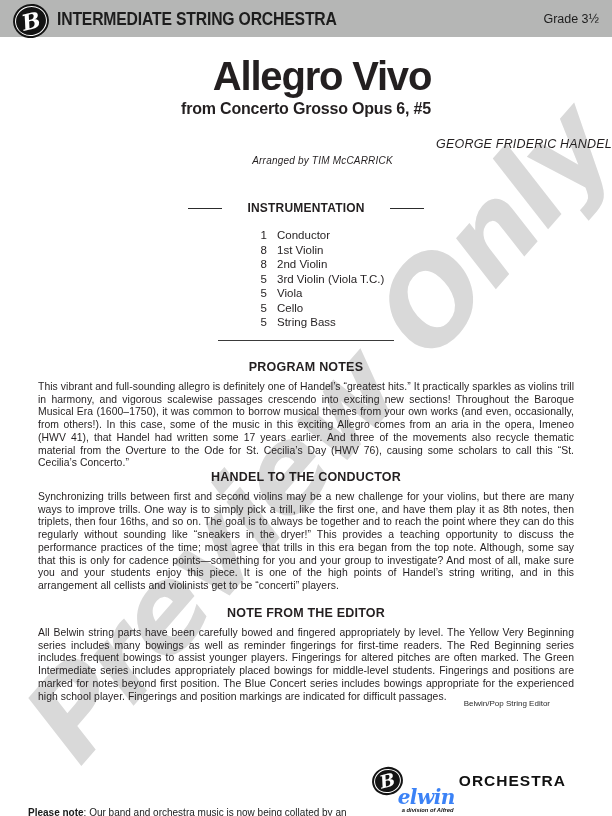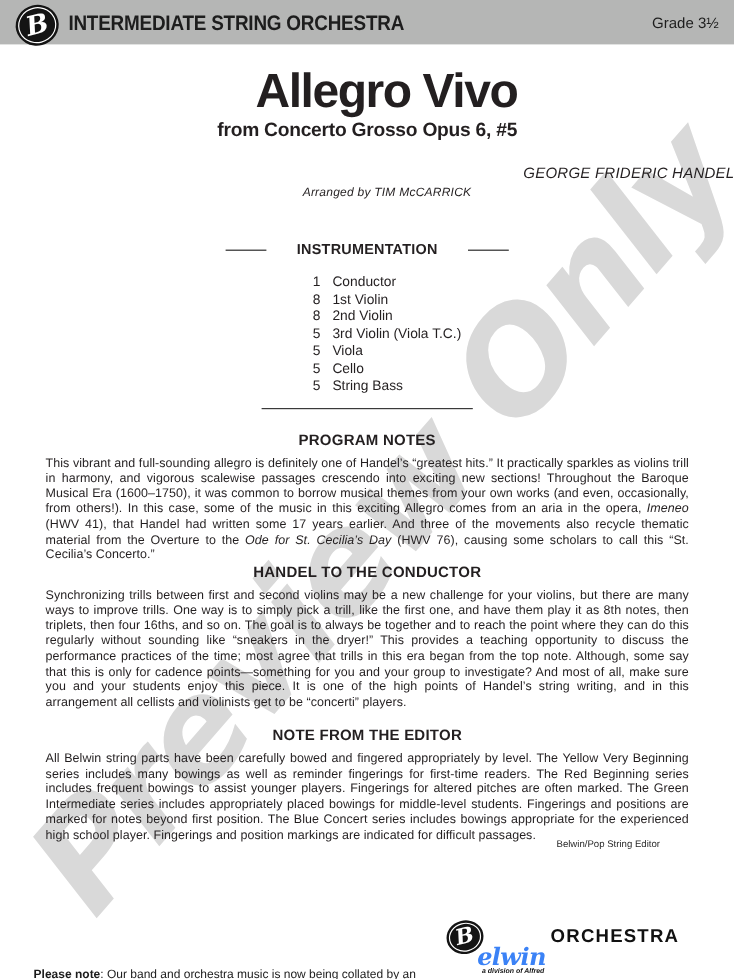--- a/index.html
+++ b/index.html
@@ -59,21 +59,21 @@
   .instr-head .dash{flex:0 0 34px; height:0; border-top:1.6px solid #2c2c2c;}
   .instr-list{margin-top:13px; margin-left:41px; font-size:11.5px; line-height:14.5px;}
   .instr-row{display:flex;}
   .instr-row .cnt{width:8px; text-align:right; flex:0 0 8px;}
   .instr-row .nm{margin-left:10px;}
   .instr-rule{margin-top:10px; border-top:1.6px solid #3a3a3a; height:0;}
   
   .sec{position:absolute; left:38px; width:536px;}
   .sec-heading{text-align:center; font-size:12.5px; font-weight:bold; letter-spacing:0.2px; margin:0 0 7px 0;}
   .sec-body{font-size:10.4px; line-height:12.7px; text-align:justify; letter-spacing:0.05px; margin:0;}
-  .sec-body .it{font-style:italic;}
+  .sec-body .it{}
   .sec-pn{top:360px;}
   .sec-cond{top:470px;}
   .sec-ed{top:606px;}
   
   .signature{position:absolute; top:698px; right:62px; text-align:center; z-index:1;}
   .sig-name{
     font-family:"DejaVu Serif","Liberation Serif",serif;
     font-style:italic; font-weight:bold; font-size:16px; letter-spacing:0.5px; color:#1b1b1b;
   }
   .sig-title{font-size:8px; color:#2a2a2a; margin-top:1px;}

